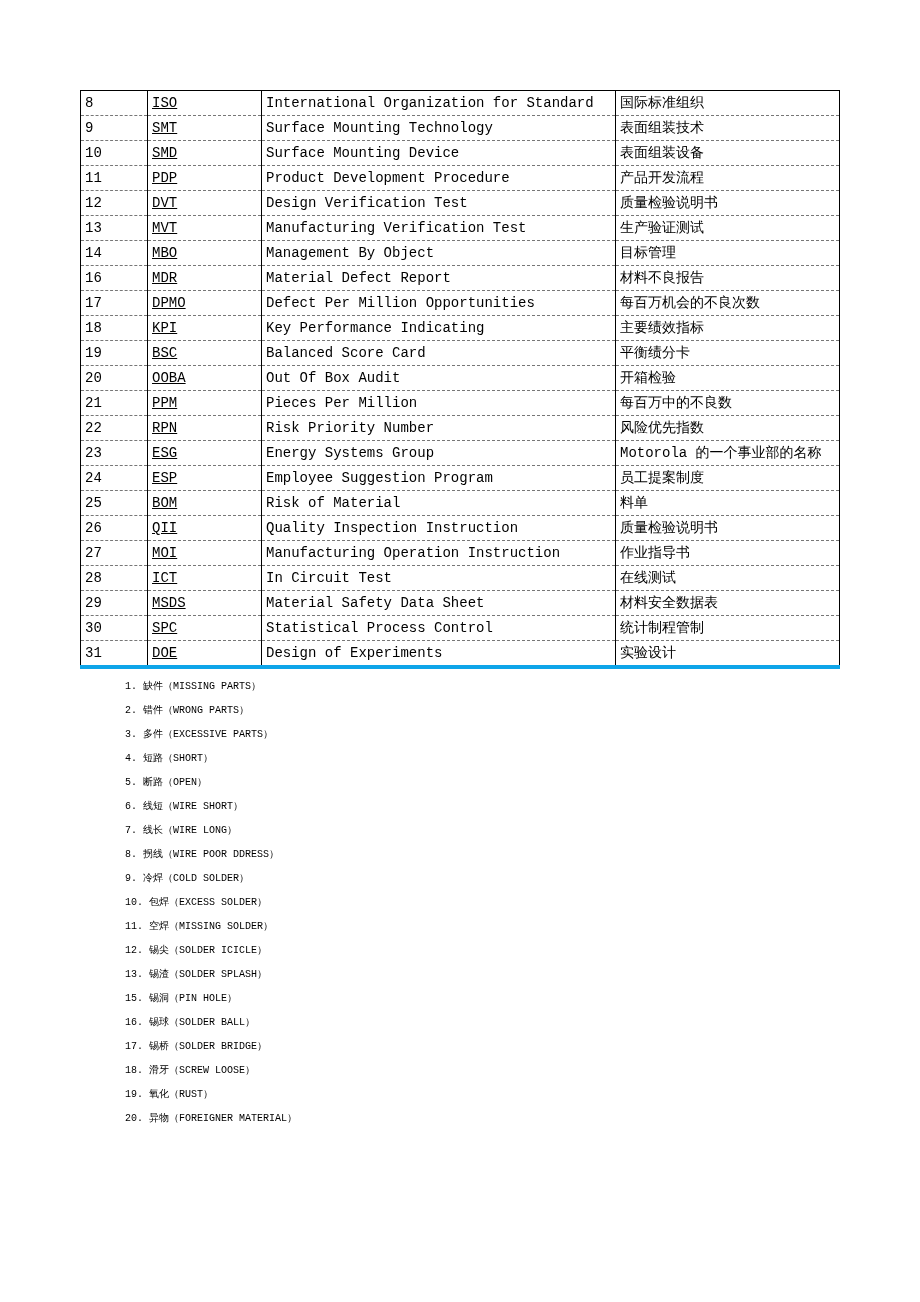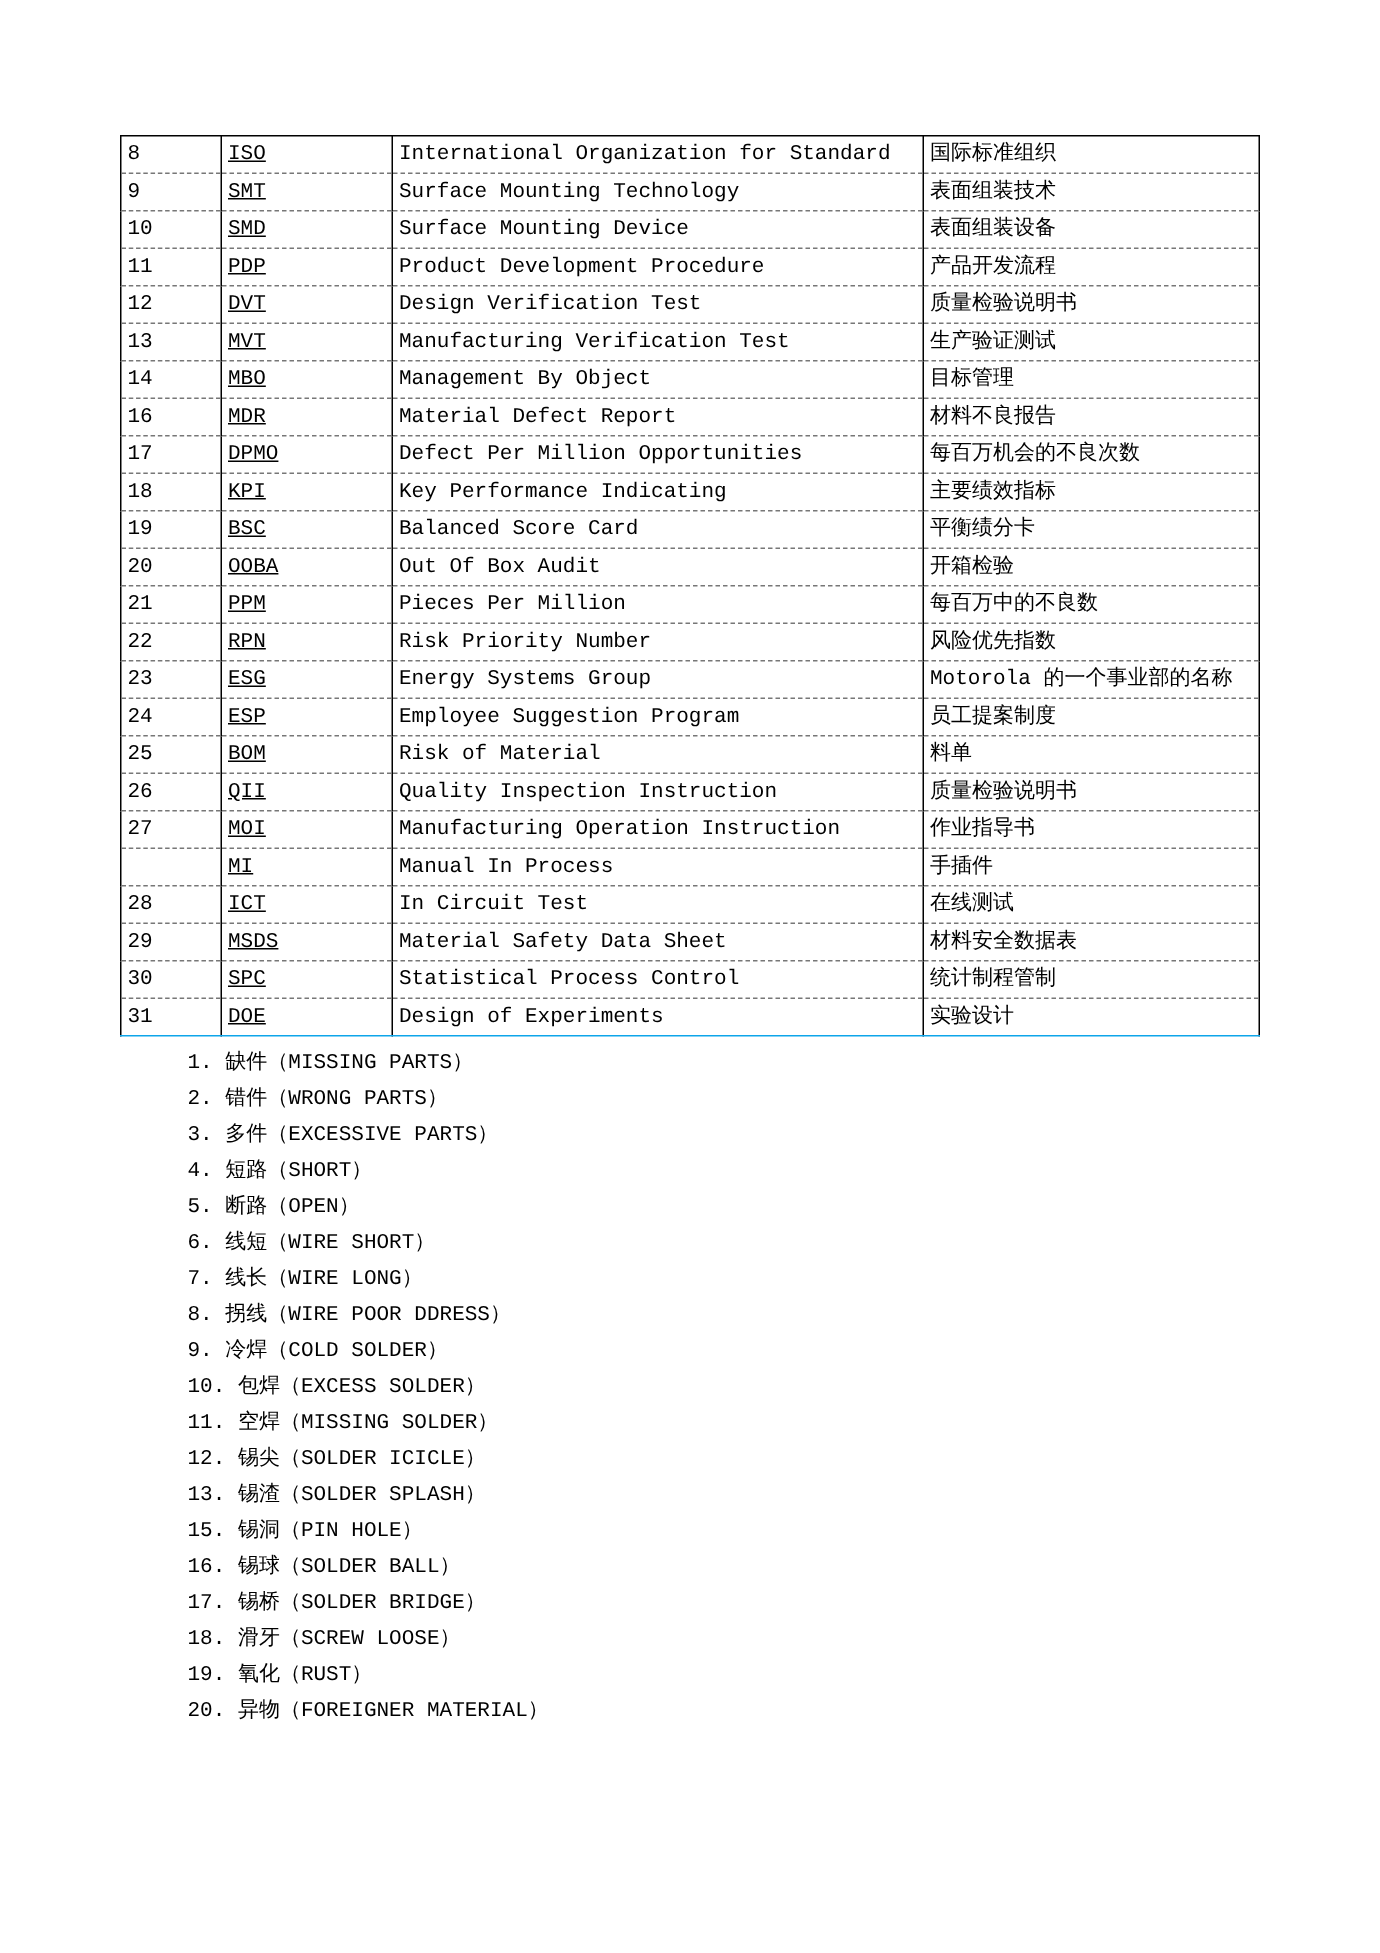--- a/index.html
+++ b/index.html
@@ -27,32 +27,32 @@
       font-family: "Courier New", "SimSun", monospace;
       font-size: 14px;
       line-height: 20px;
       vertical-align: middle;
       white-space: nowrap;
     }
     table.terms tr:first-child td {
       border-top: 1px solid #000;
     }
     table.terms tr:last-child td {
-      border-bottom: 1px solid #0ea5e9;
+      border-bottom: 4px solid #0ea5e9;
     }
     table.terms td:nth-child(1) { width: 58px; }
     table.terms td:nth-child(2) { width: 105px; text-decoration: underline; }
     table.terms td:nth-child(3) { width: 345px; }
     table.terms td:nth-child(4) { width: auto; margin-left: 40px; }
     .defects {
       margin-top: 6px;
       padding-left: 45px;
       line-height: 24px;
       font-family: "SimSun", "Courier New", monospace;
-      font-size: 14px;
+      font-size: 10px;
     }
   </style>
 </head>
 <body>
 
 <div class="page">
 
   <table class="terms">
     <tbody>
         <tr>
@@ -161,26 +161,20 @@
           <td>26</td>
           <td>QII</td>
           <td>Quality Inspection Instruction</td>
           <td>质量检验说明书</td>
         </tr>
         <tr>
           <td>27</td>
           <td>MOI</td>
           <td>Manufacturing Operation Instruction</td>
           <td>作业指导书</td>
-        </tr>
-        <tr>
-          <td></td>
-          <td>MI</td>
-          <td>Manual In Process</td>
-          <td>手插件</td>
         </tr>
         <tr>
           <td>28</td>
           <td>ICT</td>
           <td>In Circuit Test</td>
           <td>在线测试</td>
         </tr>
         <tr>
           <td>29</td>
           <td>MSDS</td>

